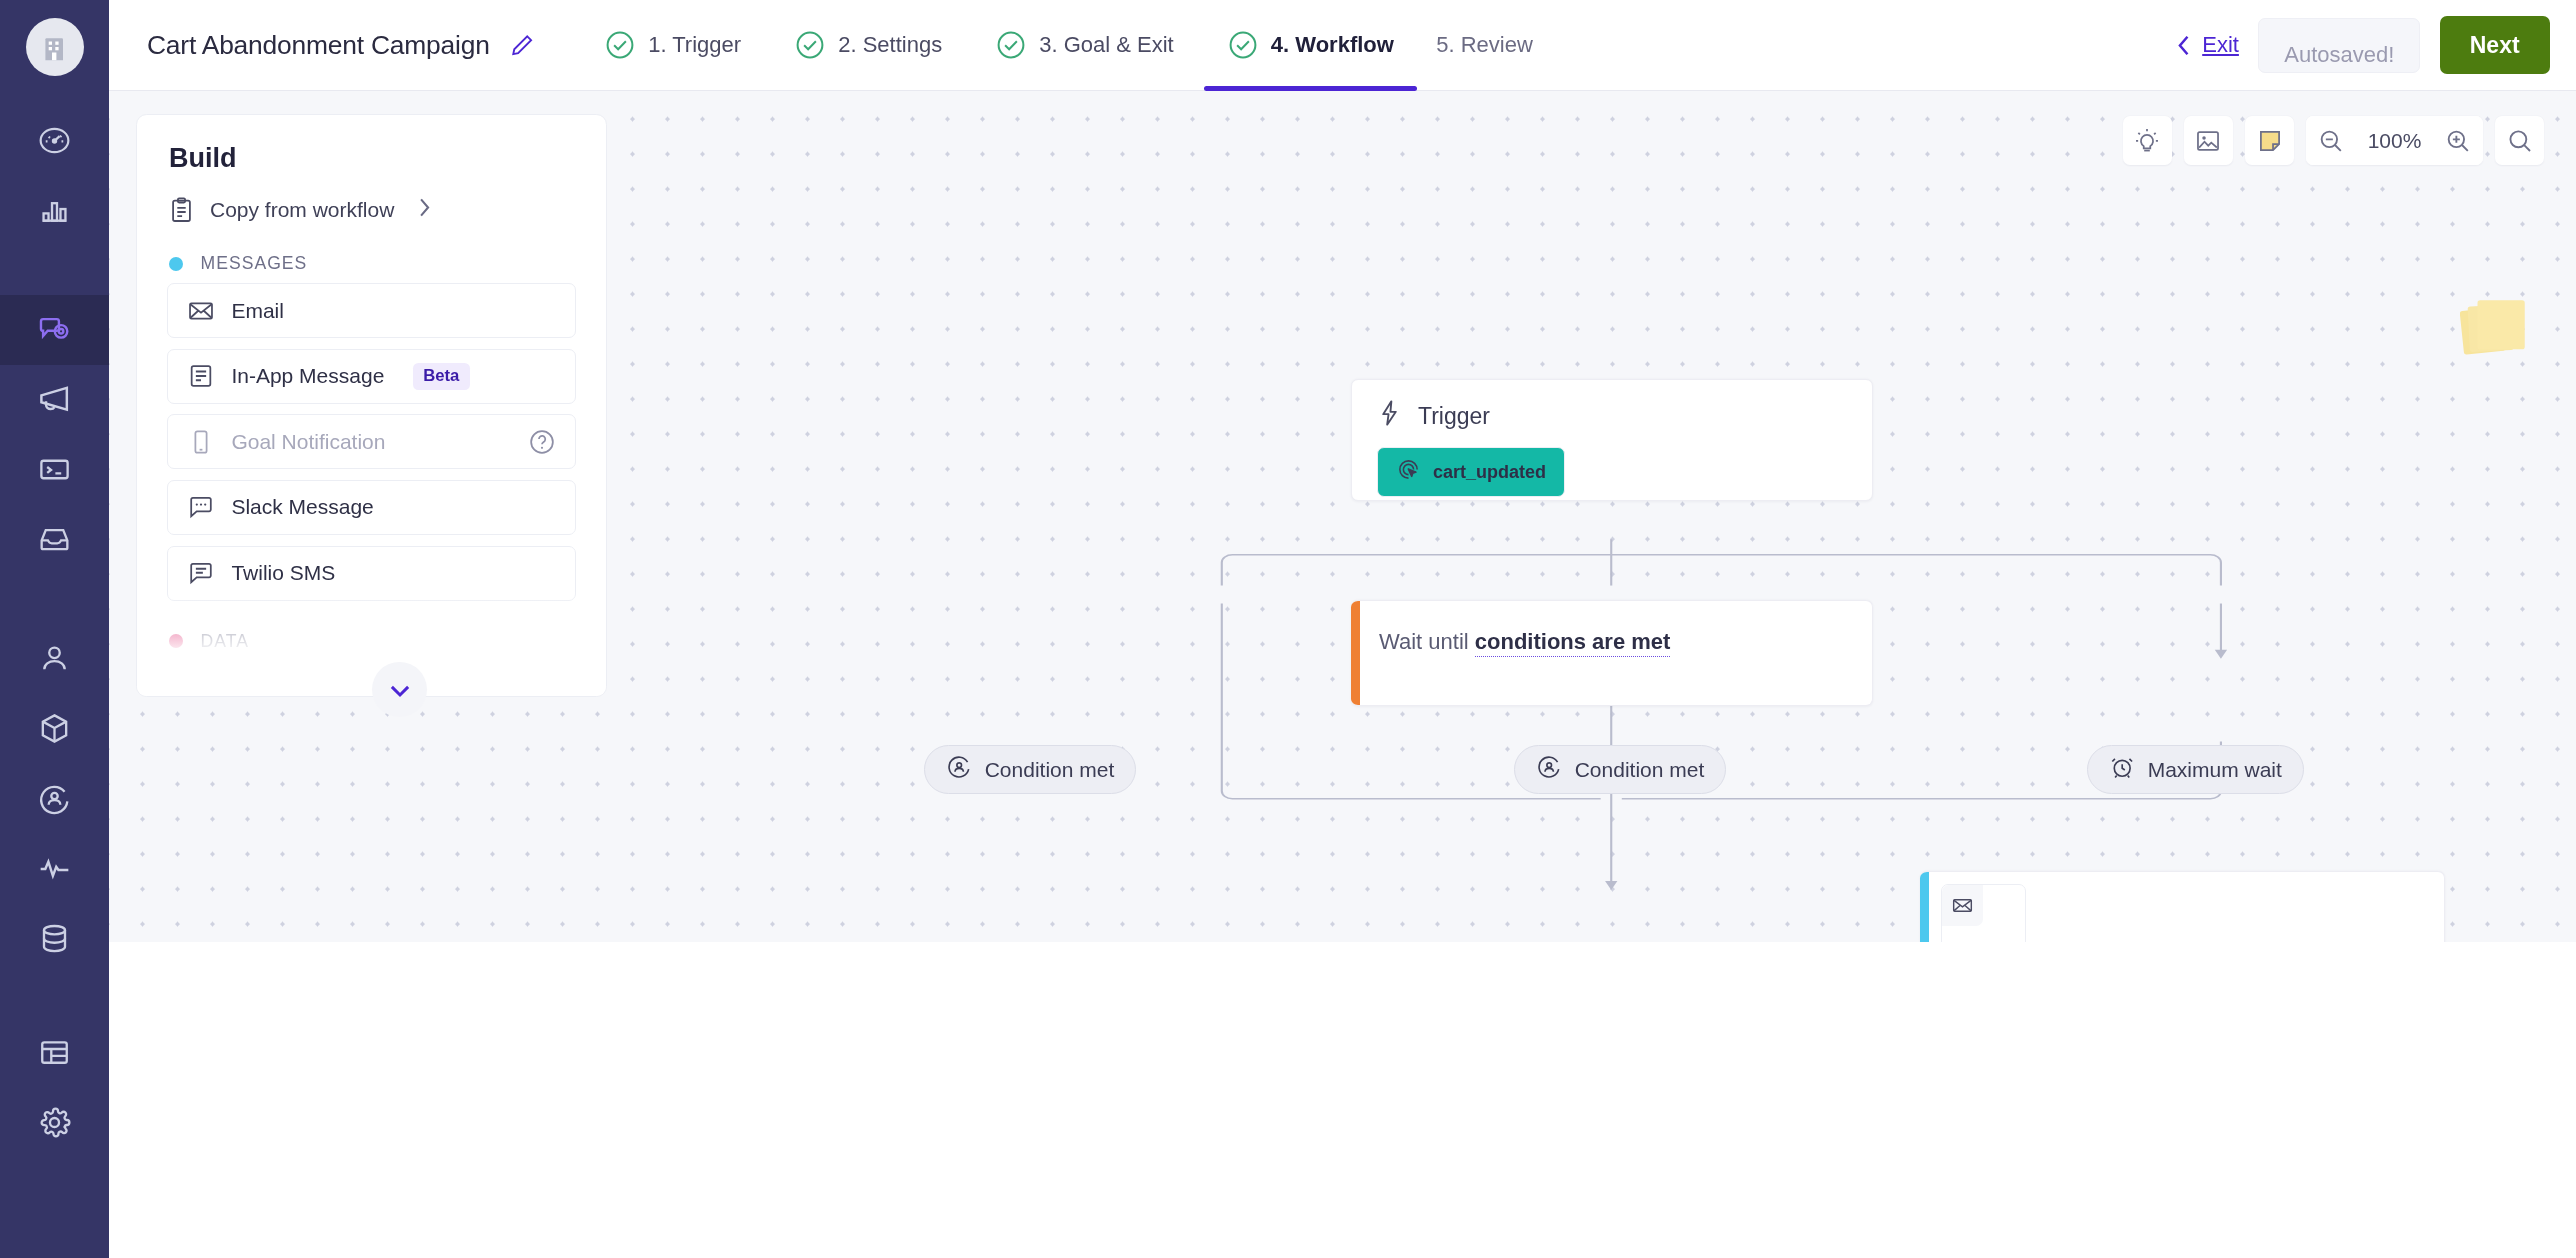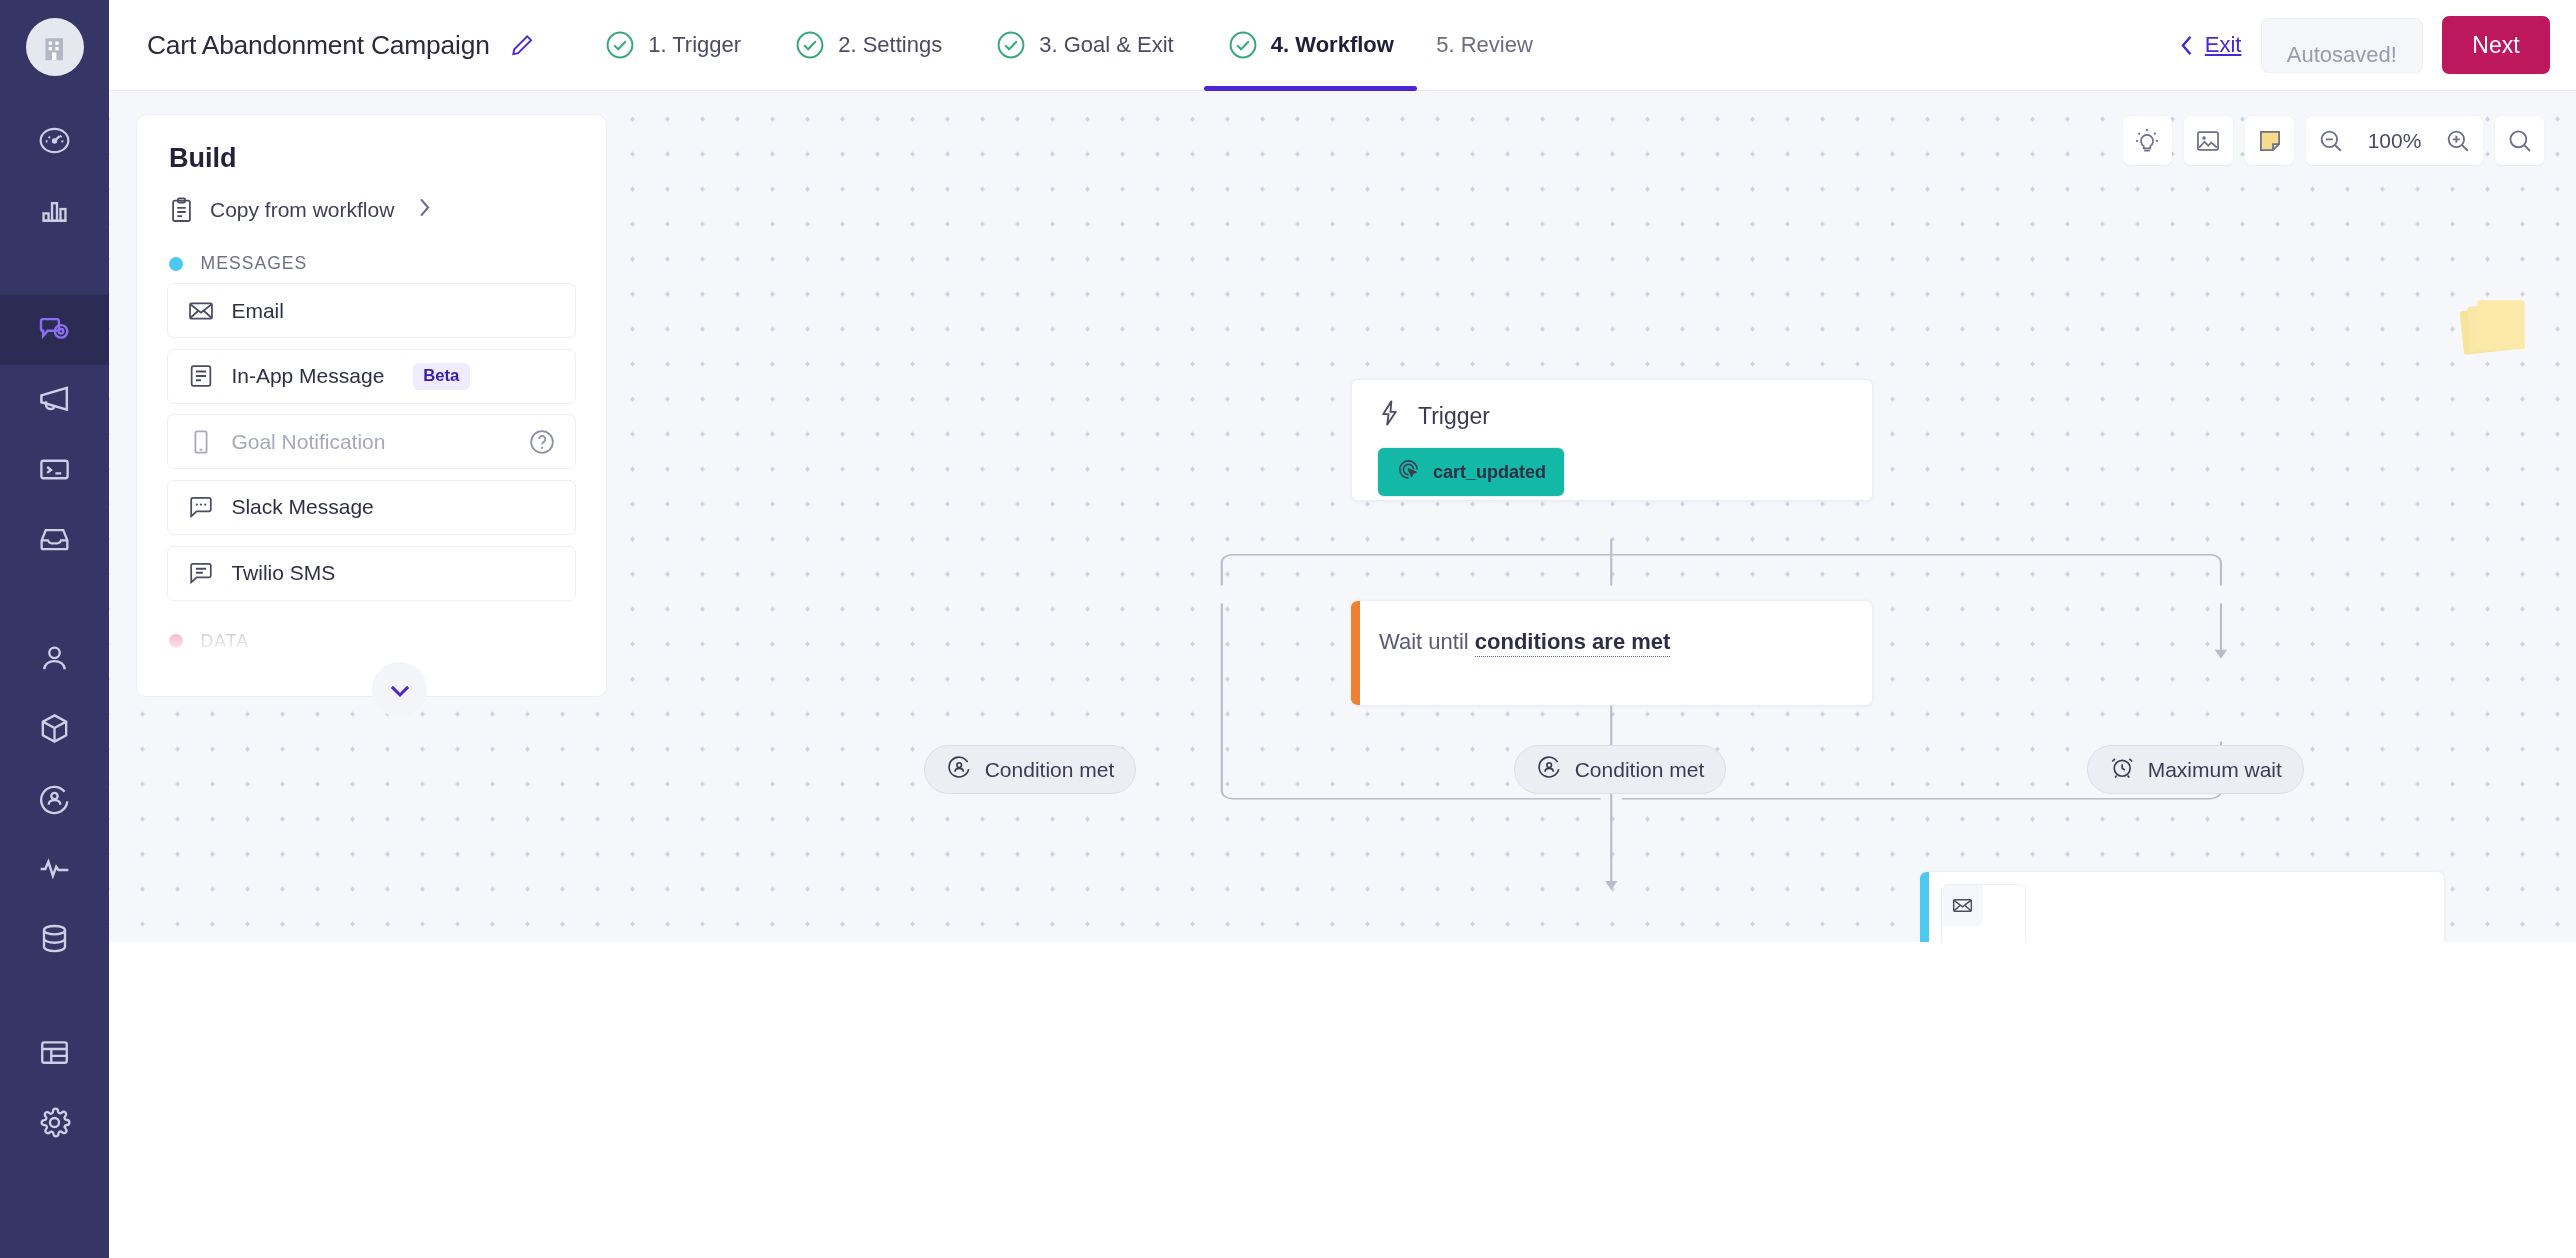--- a/index.html
+++ b/index.html
@@ -61,21 +61,21 @@
     display: flex; align-items: center; gap: 8.8px; color: #4c25d4;
     font-size: 22px; cursor: pointer;
   }
   .exit-link .lbl { text-decoration: underline; }
   .autosaved {
     background: #f5f6fa; color: #9a9ab0; font-size: 22px;
     padding: 8px 25px; height: 55px; line-height: 55px; border-radius: 7px;
     border: 0.9px solid #eeeff5; cursor: default;
   }
   .next-btn {
-    background: #be185d; color: #fff; font-size: 23px; font-weight: 400;
+    background: #4d7c0f; color: #fff; font-size: 23px; font-weight: 700;
     padding: 0 30px; height: 58px; line-height: 58px; border-radius: 7px;
     cursor: pointer; border: none;
   }
 
   
   .body { position: relative; flex: 1 1 auto; display: flex; min-height: 0; }
   .canvas {
     position: absolute; inset: 0; background-color: #f6f7fa;
     background-image: radial-gradient(#cfd2e0 2.1px, transparent 2.2px);
     background-size: 35px 35px; background-position: 16px 10.6px;

